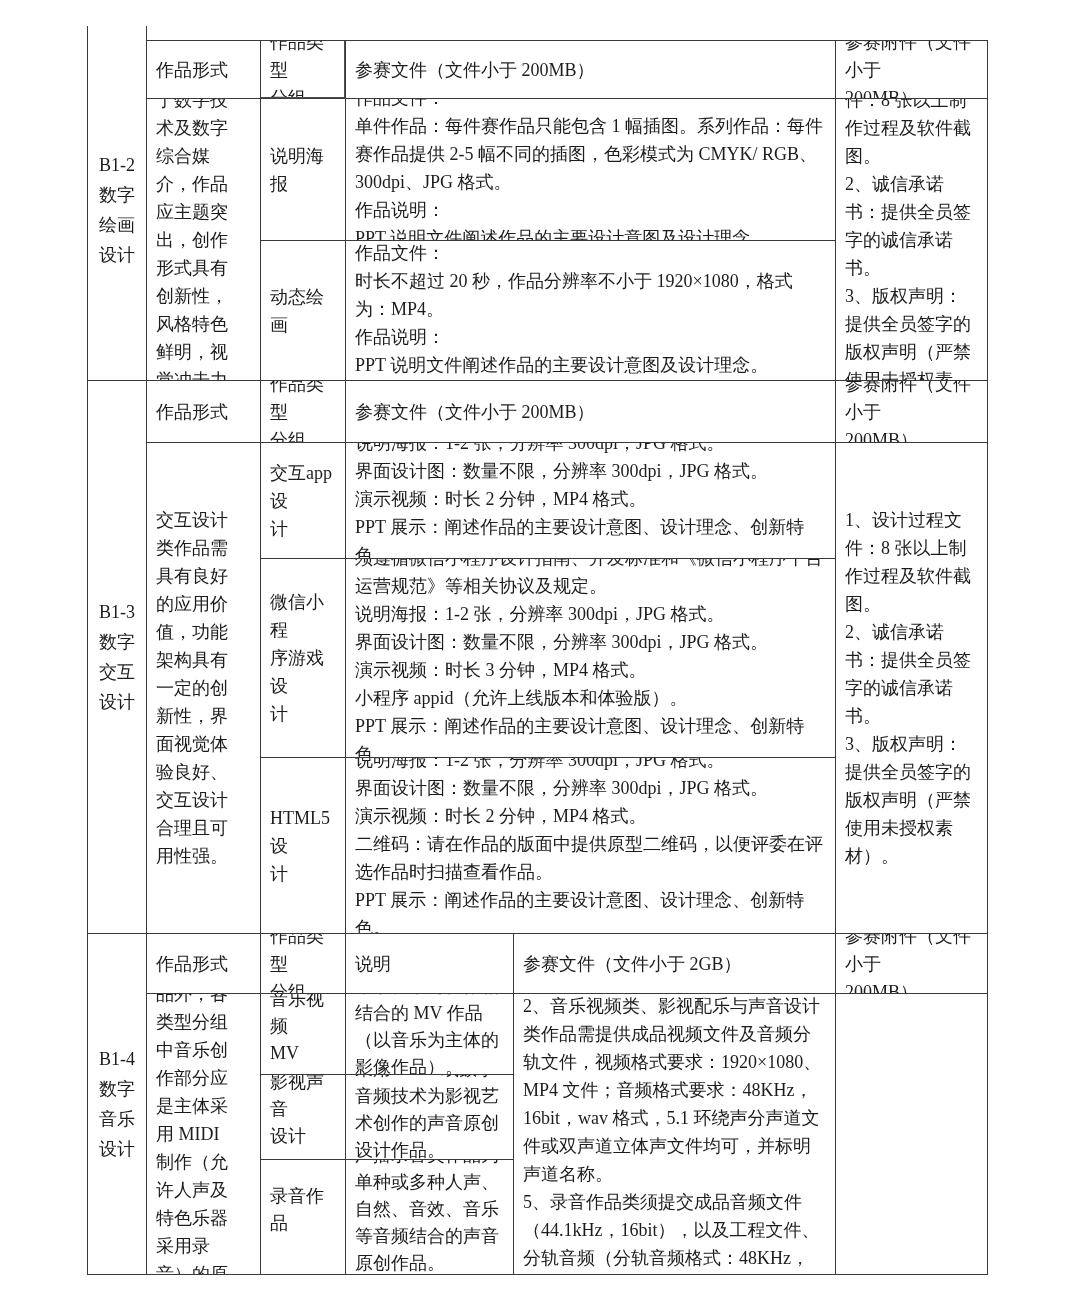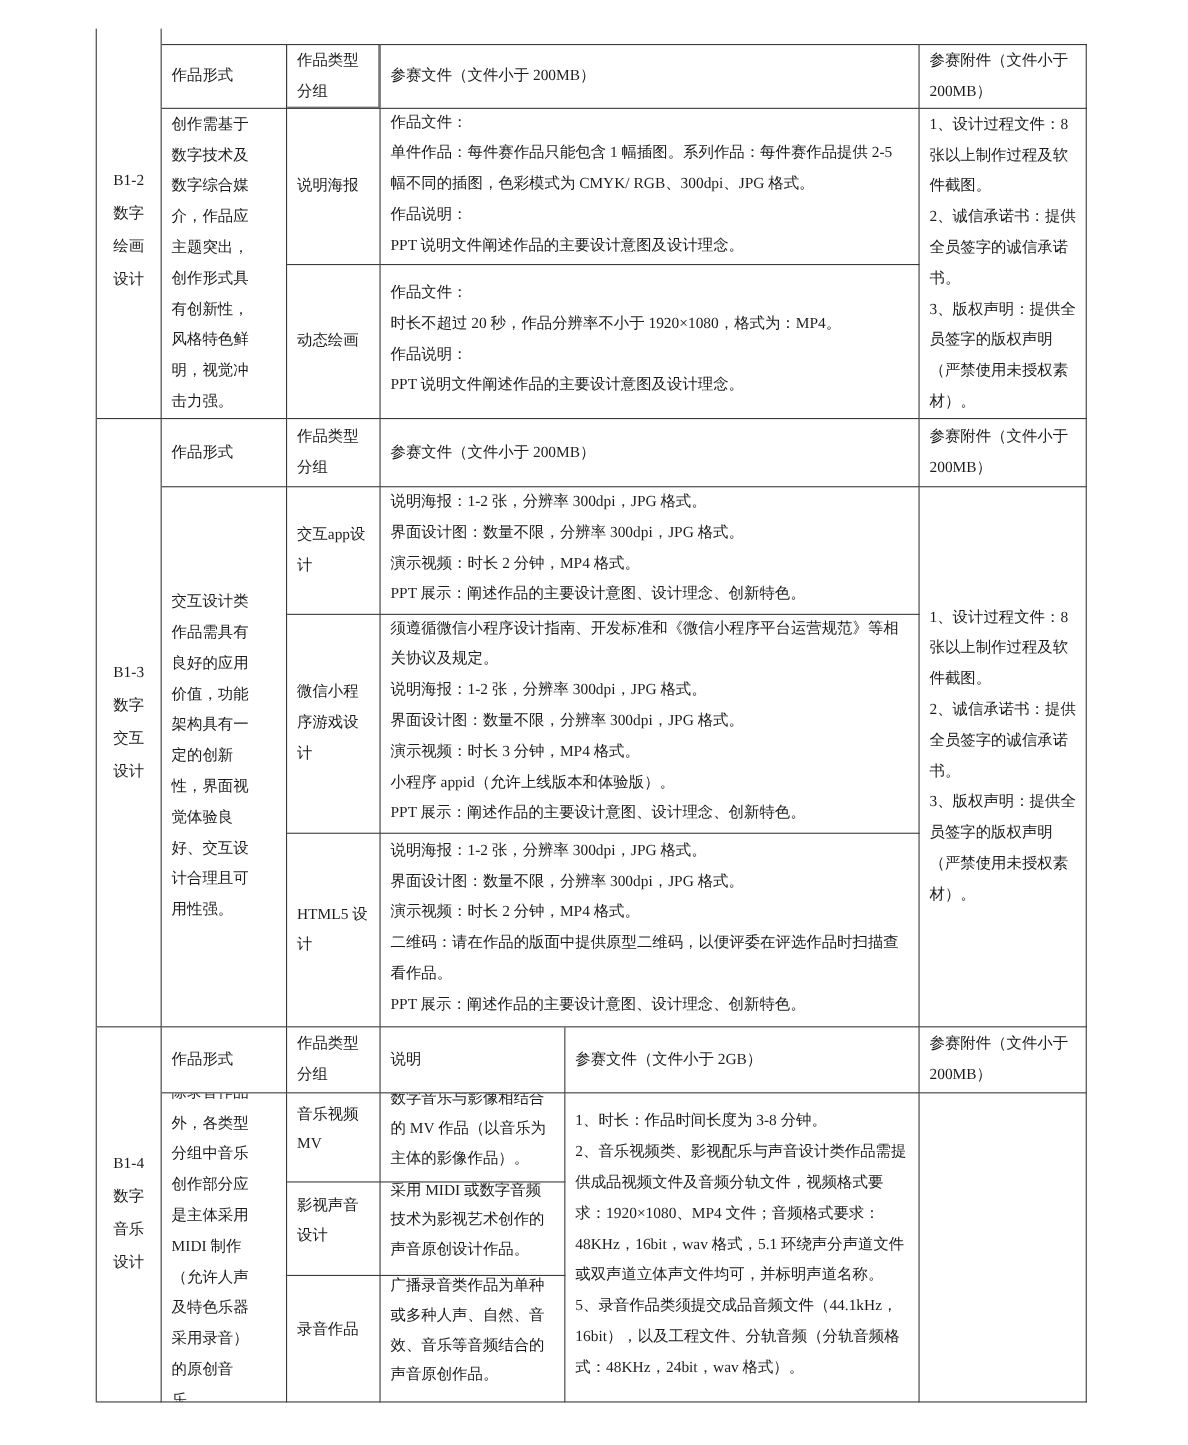--- a/index.html
+++ b/index.html
@@ -18,21 +18,21 @@
   .stub{height:14px;width:60px;border-left:1px solid var(--bc);border-right:1px solid var(--bc);}
   .tbl{display:grid;width:901px;border-left:1px solid var(--bc);}
   .sec-b12{grid-template-columns:59px 114px 85px 490px 152px;grid-template-rows:59px 142px 140px;}
   .sec-b13{grid-template-columns:59px 114px 85px 490px 152px;grid-template-rows:62px 116px 199px 176px;}
   .sec-b14{grid-template-columns:59px 114px 85px 168px 322px 152px;grid-template-rows:60px 81px 85px 115px;}
   .cell{
     position:relative;
     border-right:1px solid var(--bc);
     border-bottom:1px solid var(--bc);
     display:flex;align-items:center;
-    font-size:14px;line-height:28px;
+    font-size:18px;line-height:28px;
     white-space:pre-line;overflow:hidden;
     padding:2px 8px 2px 9px;
     text-align:left;
   }
   .bt{border-top:1px solid var(--bc);}
   .cat{justify-content:center;text-align:left;line-height:30px;padding:2px 2px;}
   .form{padding-right:30px;}
   .attach{padding:4px 8px 4px 9px;}
   .file{padding-top:1px;padding-bottom:5px;}
   .sec-b14 .desc,.sec-b14 .typ{line-height:27px;padding-top:1px;padding-bottom:16px;}

